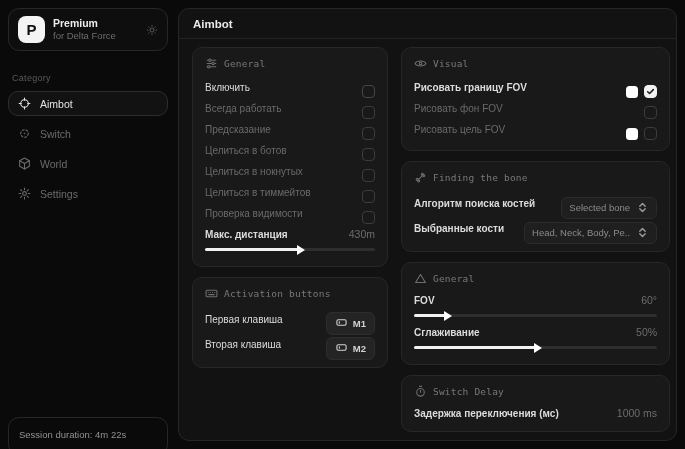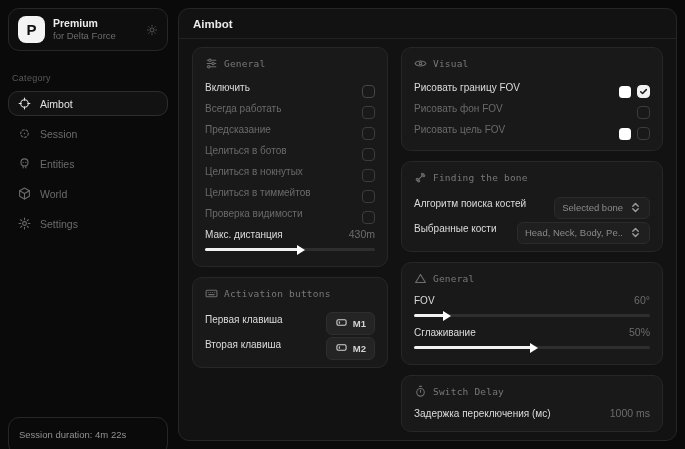--- a/index.html
+++ b/index.html
@@ -49,21 +49,21 @@
   .card { background:#191919; border:1px solid #272727; border-radius:10px; padding:9px 12px 10px; flex:none; }
   .card-h {
     display:flex; align-items:center; gap:6px; margin-bottom:7px;
     font-family:"DejaVu Sans Mono","Liberation Mono",monospace; font-size:9.5px; color:#787878; letter-spacing:.2px;
   }
   .card-h .ci { display:flex; color:#6e6e6e; }
   .row { display:flex; align-items:center; justify-content:space-between; height:21px; }
   .row.tall { height:25px;gap:20px; }
   .lbl { font-size:10px; color:#6a6a6a; white-space:nowrap; overflow:hidden; }
   .lbl.bright { color:#dcdcdc; }
-  .lbl.bold { font-weight:normal; }
+  .lbl.bold { font-weight:bold; }
   .ctrl { display:flex; align-items:center; gap:6px; flex:none;margin-top:8px; }
   
   .cbx {
     width:13px; height:13px; border-radius:4px; border:1.5px solid #464646; background:transparent;
     display:flex; align-items:center; justify-content:center;
   }
   .cbx.dim { border-color:#3c3c3c; }
   .cbx.checked { background:#f1f1f1; border-color:#f1f1f1; }
   .cbx svg { display:none; }
   .cbx.checked svg { display:block; }
@@ -124,32 +124,21 @@
           </span>
           <span>Aimbot</span>
         </div>
         <div class="nav-item">
           <span class="ni">
             <svg width="13" height="13" viewBox="0 0 24 24" fill="none" stroke="currentColor" stroke-width="2" stroke-linecap="round" stroke-linejoin="round">
               <circle cx="12" cy="12" r="7" stroke-dasharray="3.5 3.5"></circle>
               <circle cx="12" cy="12" r="1.4" fill="currentColor" stroke="none"></circle>
             </svg>
           </span>
-          <span>Session</span>
-        </div>
-        <div class="nav-item">
-          <span class="ni">
-            <svg width="13" height="13" viewBox="0 0 24 24" fill="none" stroke="currentColor" stroke-width="2" stroke-linecap="round" stroke-linejoin="round">
-              <circle cx="12" cy="10" r="6.5"></circle>
-              <circle cx="9.5" cy="10" r="1.1" fill="currentColor" stroke="none"></circle>
-              <circle cx="14.5" cy="10" r="1.1" fill="currentColor" stroke="none"></circle>
-              <path d="M9.5 17v3M14.5 17v3"></path>
-            </svg>
-          </span>
-          <span>Entities</span>
+          <span>Switch</span>
         </div>
         <div class="nav-item">
           <span class="ni">
             <svg width="13" height="13" viewBox="0 0 24 24" fill="none" stroke="currentColor" stroke-width="2" stroke-linecap="round" stroke-linejoin="round">
               <path d="M12 2l9 5v10l-9 5-9-5V7z"></path>
               <path d="M3 7l9 5 9-5M12 12v10"></path>
             </svg>
           </span>
           <span>World</span>
         </div>

